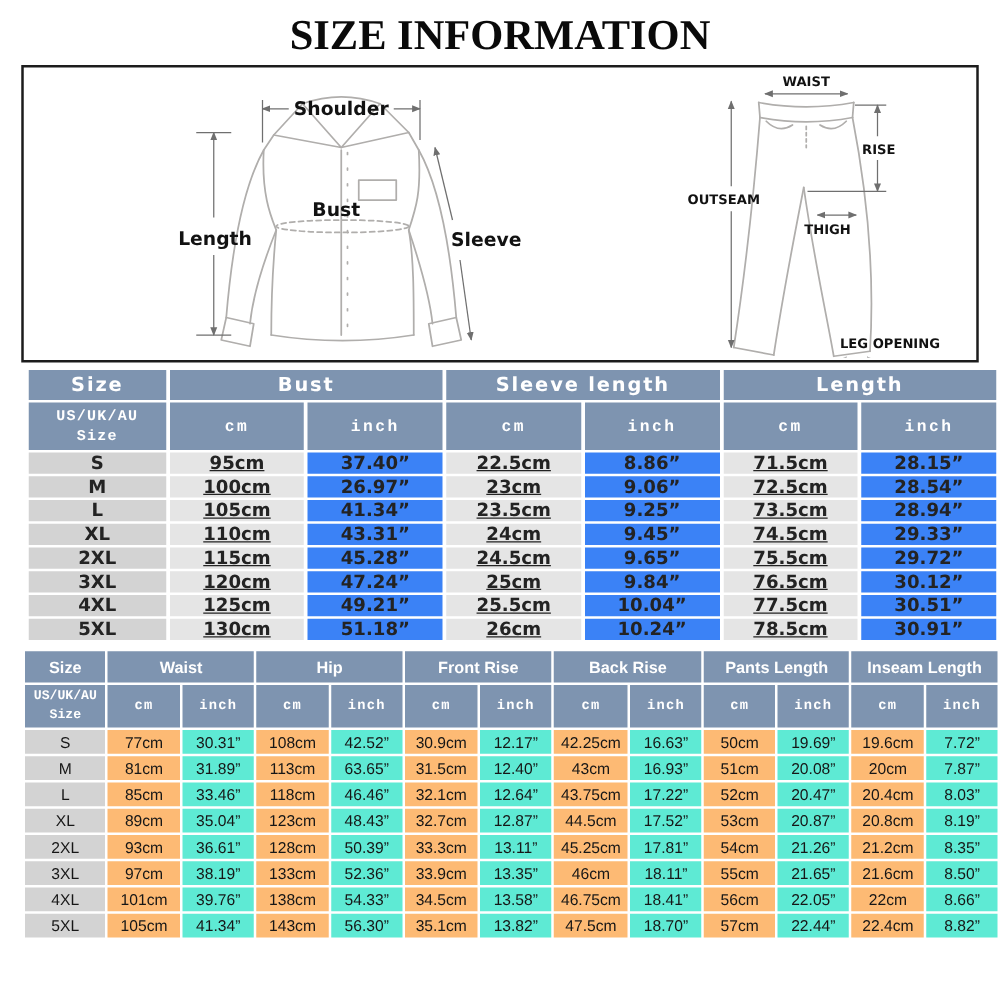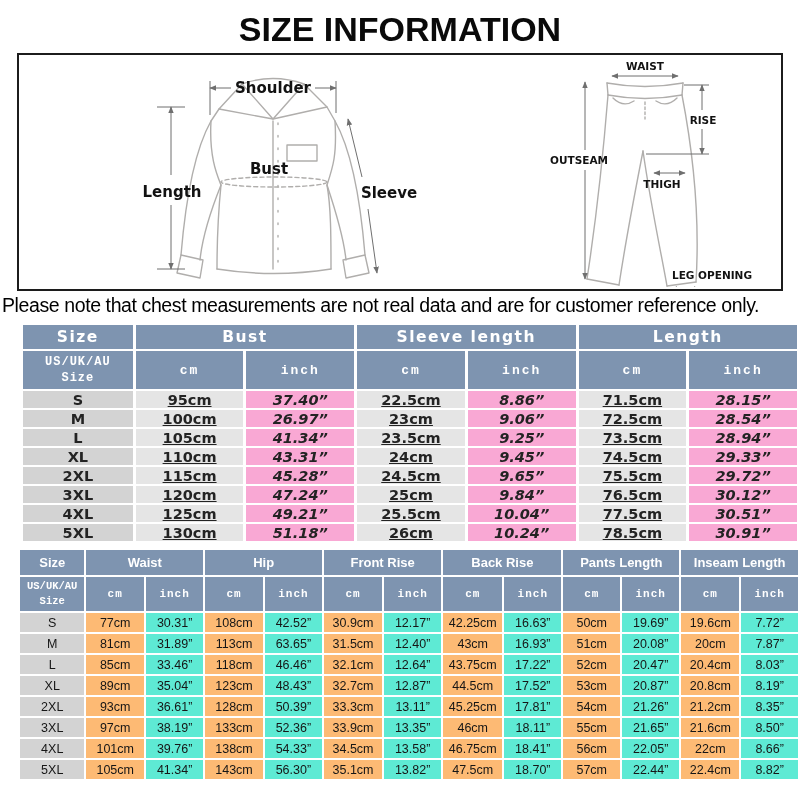--- a/index.html
+++ b/index.html
@@ -1,21 +1,21 @@
 <!DOCTYPE html>
 <html><head>
 <meta charset="utf-8">
 <style>
   html,body{margin:0;padding:0;background:#ffffff;}
   body{width:800px;height:800px;overflow:hidden;font-family:"Liberation Sans",sans-serif;color:#111;}
   .page{width:800px;height:800px;position:relative;}
 
   .title{
     text-align:center;margin:10px 0 4px 0;
-    font-family:Liberation Sans, sans-serif;font-weight:bold;
+    font-family:Liberation Serif, serif;font-weight:bold;
     font-size:34px;letter-spacing:0px;color:#0a0a0a;
   }
 
   .diagram-box{
     margin:2px 17px 0 17px;border:2px solid #1c1c1c;background:#fff;
     height:234px;display:flex;align-items:center;justify-content:space-between;
   }
   .diagram-box svg{display:block;}
   .garment{stroke:#b0aeac;stroke-width:1.4;fill:none;stroke-linejoin:round;stroke-linecap:round;}
   .dim{stroke:#6f6f6f;stroke-width:1;fill:none;}
@@ -34,21 +34,21 @@
   
   .t1{margin:4px 0 0 20px;border-spacing:3px 2px;}
   .t1 th.group-h{background:#7e94b0;color:#fff;height:24px;
       font-family:"DejaVu Sans",sans-serif;font-weight:bold;font-size:15.5px;letter-spacing:1.5px;}
   .t1 th.unit-h{background:#7e94b0;color:#fff;height:38px;width:104px;
       font-family:"Liberation Mono",monospace;font-weight:bold;font-size:13px;letter-spacing:2px;}
   .t1 th.size-hdr{width:106px;font-size:12px;letter-spacing:1px;line-height:1.35;}
   .t1 td{height:17px;font-family:"DejaVu Sans",sans-serif;font-size:14.5px;font-weight:bold;color:#232323;}
   .t1 td.size-cell{background:#d3d3d3;}
   .t1 td.cm-cell{background:#e5e5e5;text-decoration:underline;}
-  .t1 td.inch-cell{background:#f9a8d4;font-style:italic;}
+  .t1 td.inch-cell{background:#3b82f6;}
 
   
   .t2{margin:5px 0 0 18px;border-spacing:2px 2px;}
   .t2 th.group-h{background:#7e94b0;color:#fff;height:25px;
       font-family:"Liberation Sans",sans-serif;font-weight:bold;font-size:13px;letter-spacing:0px;}
   .t2 th.unit-h{background:#7e94b0;color:#fff;height:34px;width:56px;
       font-family:"Liberation Mono",monospace;font-weight:bold;font-size:11px;letter-spacing:1px;}
   .t2 th.size-hdr{width:62px;font-size:10.5px;letter-spacing:0px;line-height:1.4;}
   .t2 td{height:19px;font-family:"Liberation Sans",sans-serif;font-size:12.5px;color:#161616;}
   .t2 td.size-cell{background:#d3d3d3;}
@@ -160,21 +160,20 @@
 
         <line class="dim" x1="133" y1="116" x2="164" y2="116" marker-start="url(#pas)" marker-end="url(#pae)"></line>
         <text class="dimlabel pants-label" x="141" y="131" text-anchor="middle">THIGH</text>
 
         <line class="dim" x1="150" y1="232" x2="179" y2="232" marker-start="url(#pas)" marker-end="url(#pae)"></line>
         <text class="dimlabel pants-label" x="191" y="222" text-anchor="middle">LEG OPENING</text>
       </g>
     </svg>
   </div>
 
-  <div class="note">Please note that chest measurements are not real data and are for customer reference only.</div>
 
   <table class="t1" id="table-top">
       <thead>
         <tr>
           <th class="group-h">Size</th>
           <th class="group-h" colspan="2">Bust</th>
           <th class="group-h" colspan="2">Sleeve length</th>
           <th class="group-h" colspan="2">Length</th>
         </tr>
         <tr>

